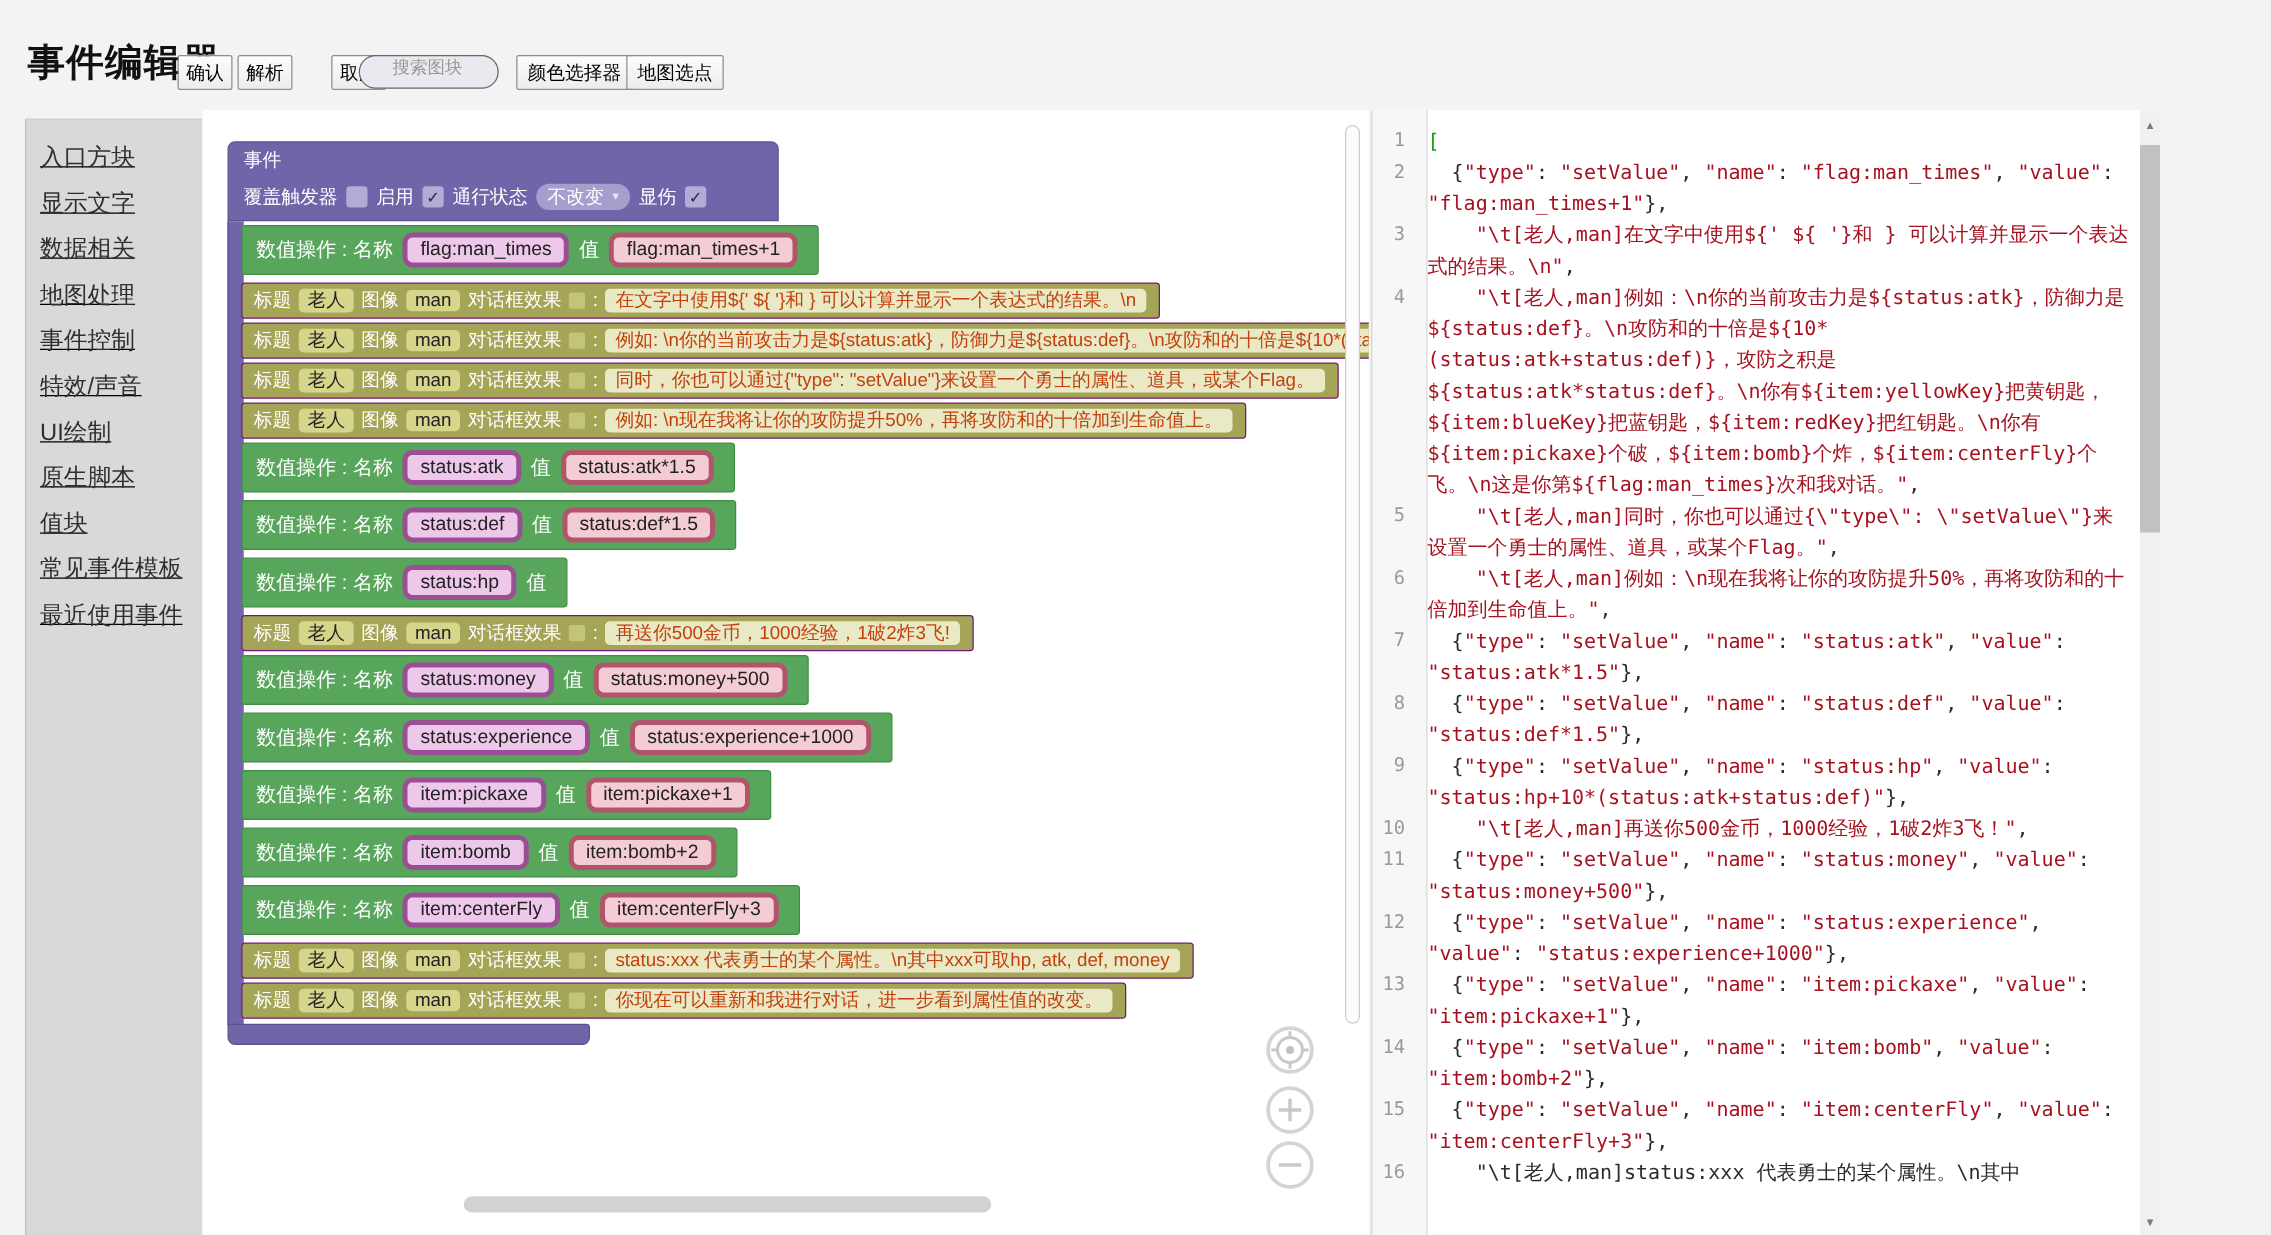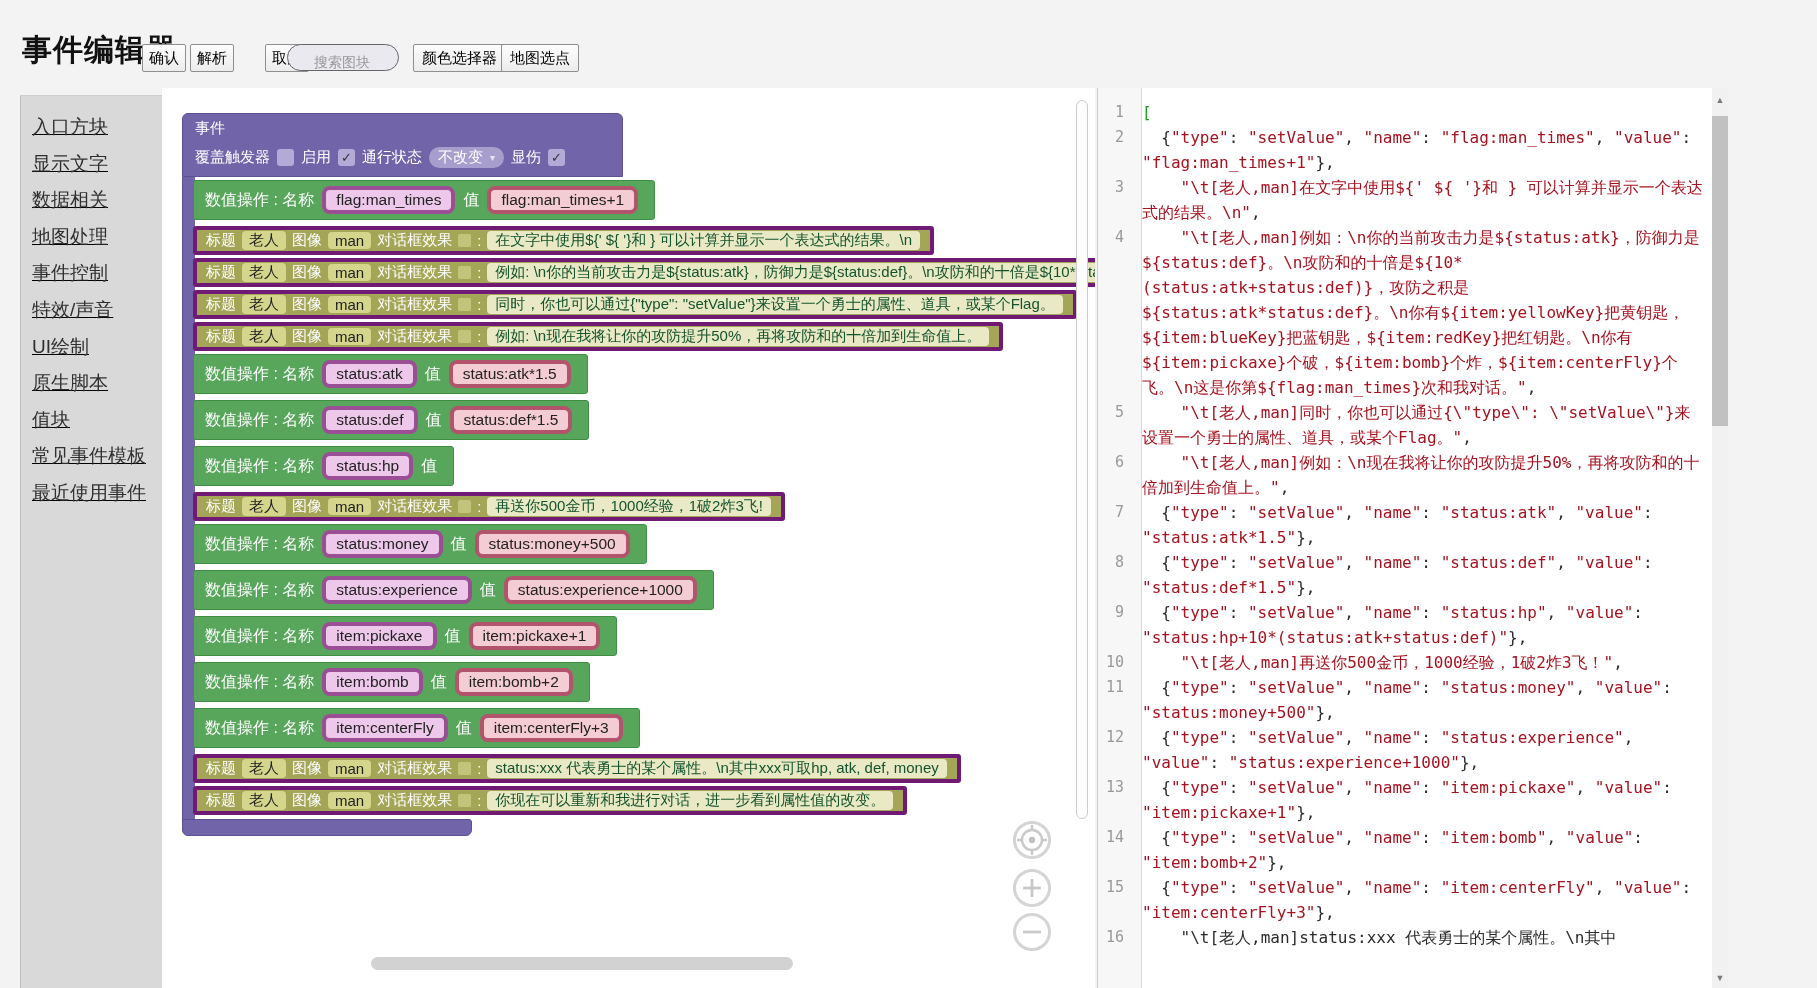--- a/index.html
+++ b/index.html
@@ -8,21 +8,21 @@
 
   
   #app-header { position:absolute; left:0; top:0; width:1817px; height:88px; background:#f3f3f3; }
   .title { position:absolute; left:22px; top:30px; font-size:30px; font-weight:900; color:#111; letter-spacing:1px; }
   .tbtn { position:absolute; top:44px; height:28px; padding:0 6px; font-size:15px; color:#000;
           background:linear-gradient(#fdfdfd,#ececec); border:1px solid #8f8f8f; border-radius:2px;
           display:flex; align-items:center; justify-content:center; cursor:default; }
   #btn-confirm { left:142px; } #btn-parse { left:190px; } #btn-cancel { left:233px;margin-left:32px; }
   #btn-color { left:413px; padding:0 8px; } #btn-map { left:501px; padding:0 8px; }
   .searchbox { position:absolute; left:287px; top:44px; width:112px; height:27px; border:1px solid #666;
-               border-radius:14px; background:#e9e9ef; display:flex; align-items:flex-end; padding:0 6px; gap:20px; }
+               border-radius:14px; background:#e9e9ef; display:flex; align-items:flex-start; padding:0 6px; gap:20px; }
   .searchbox input { border:none; outline:none; background:transparent; width:80px; font-size:14px; color:#333; }
   .searchbox input::placeholder { color:#999; }
 
   
   #sidebar { position:absolute; left:20px; top:95px; width:142px; height:893px; background:#d9d9d9;
              border-left:1px solid #bdbdbd; border-top:1px solid #cfcfcf; padding:13px 0 0 11px;text-decoration:underline; }
   .side-item { font-size:19px; line-height:36.6px; color:#2f2f2f; white-space:nowrap; cursor:pointer; }
 
   
   #canvas { position:absolute; left:162px; top:88px; width:933px; height:900px; background:#fff; overflow:hidden; }
@@ -38,25 +38,25 @@
   .ev-bottom { position:absolute; left:20px; top:731px; width:290px; height:17px; background:#7164a9;
                border:1px solid #5d5191; border-radius:0 3px 6px 6px; }
   #block-rows { position:absolute; left:31px; top:92px; display:flex; flex-direction:column; align-items:flex-start; }
   .b-set { display:inline-flex; align-items:center; gap:8px; height:40px; padding:0 16px 0 11px;
            background:#58a55c; border:1px solid #3f8f43; border-radius:3px; margin-bottom:6px; white-space:nowrap; }
   .b-set .b-lab { font-size:16px; color:#fff; }
   .fld { border:4px solid; border-radius:8px; padding:1px 10px; font-size:15.5px; color:#222; background:#fff; }
   .f-name { border-color:#9a4f94; background:#eec8ea; }
   .f-val  { border-color:#b2556c; background:#f4ccd3; }
   .b-txt { display:inline-flex; align-items:center; gap:6px; height:29px; padding:0 10px 0 9px;
-           background:#a4a556; border:4px solid #701a75; border-radius:3px; margin-bottom:3px; white-space:nowrap; }
+           background:#a4a556; border:1px solid #701a75; border-radius:3px; margin-bottom:3px; white-space:nowrap; }
   .b-txt .b-lab { font-size:15px; color:#fff; }
   .of  { background:#d5d68b; border-radius:4px; padding:0 7px; font-size:15px; color:#222; }
   .ocb { width:13px; height:13px; background:#c3c47c; border-radius:2px; display:inline-block; }
-  .otf { background:#e9e9c6; border-radius:4px; padding:0 8px; font-size:15px; color:#14532d;text-align:center; }
+  .otf { background:#e9e9c6; border-radius:4px; padding:0 8px; font-size:15px; color:#c2410c;text-align:center; }
 
   .vscroll { position:absolute; left:914px; top:12px; width:12px; height:719px; background:#fdfdfd;
              border:1px solid #ccc; border-radius:6px; }
   .hscroll { position:absolute; left:209px; top:869px; width:422px; height:13px; background:#d2d2d2; border-radius:7px; }
   .zbtn { position:absolute; left:851px; width:38px; height:38px; border:3px solid #d4d4d4; border-radius:50%;
           background:#fff; display:flex; align-items:center; justify-content:center; }
   #zoom-reset { top:733px; } #zoom-in { top:781px; } #zoom-out { top:825px; }
 
   
   #code { position:absolute; left:1097px; top:88px; width:615px; height:900px; background:#fff;

